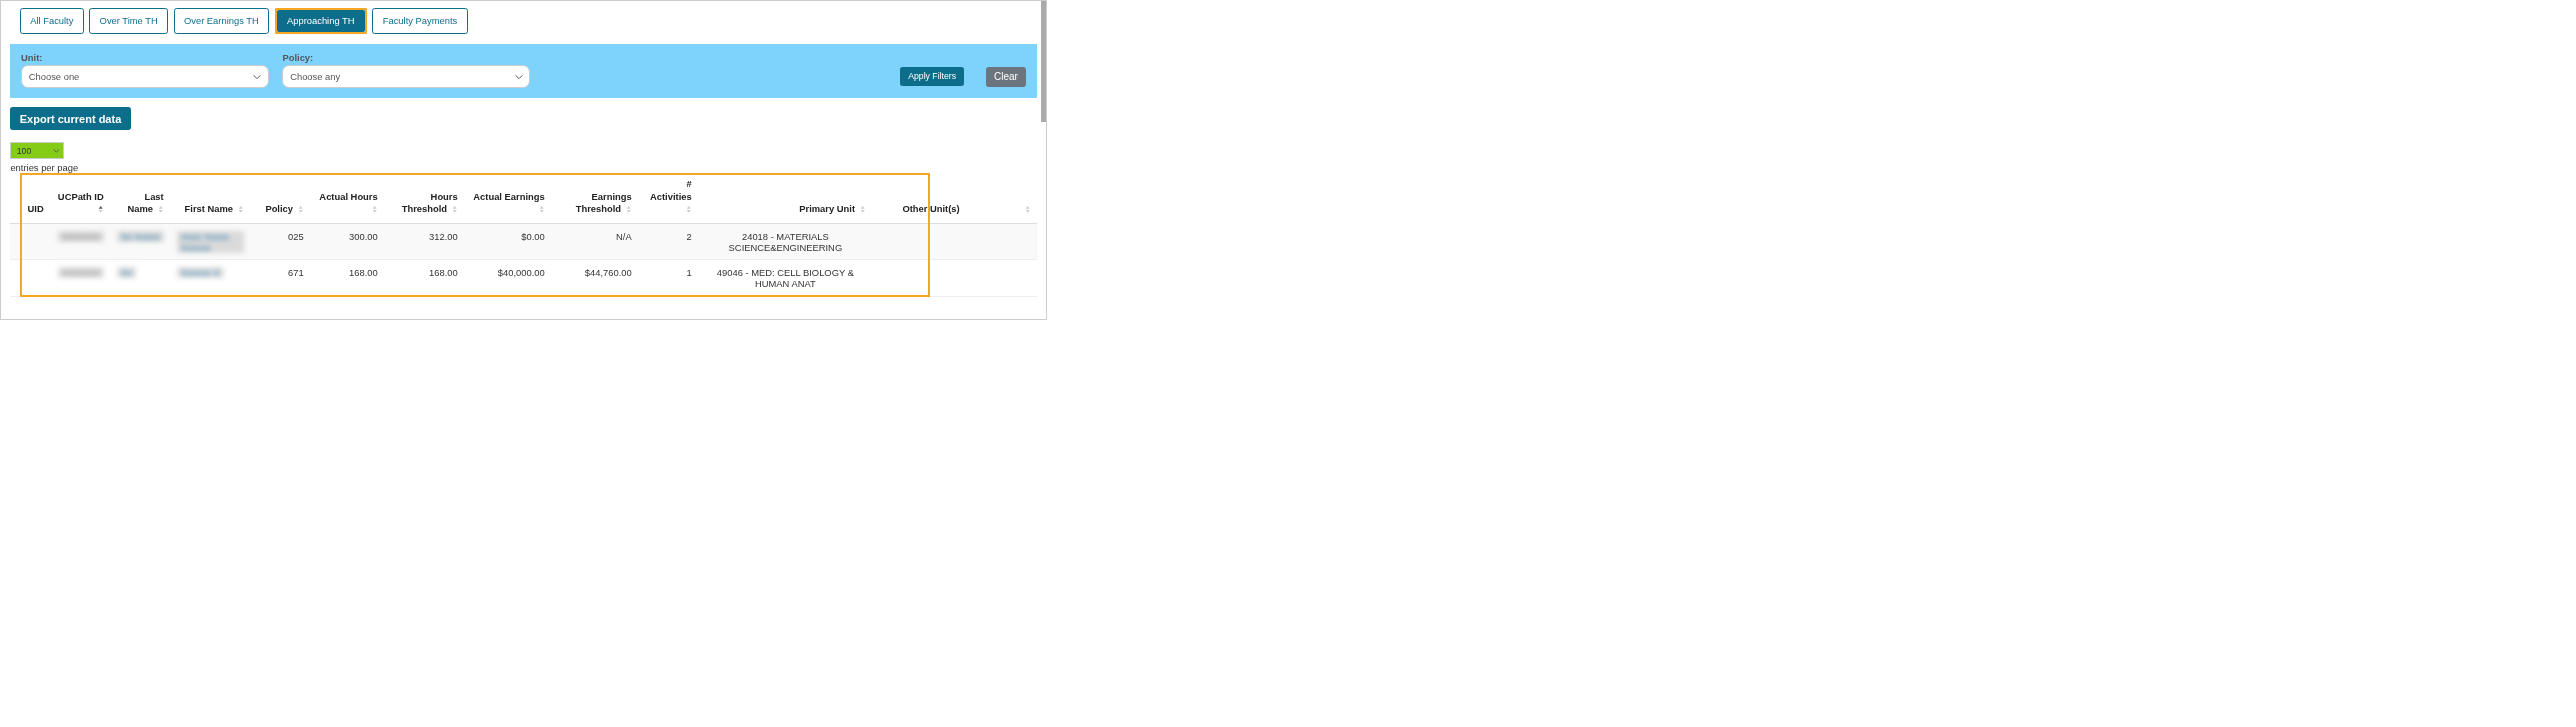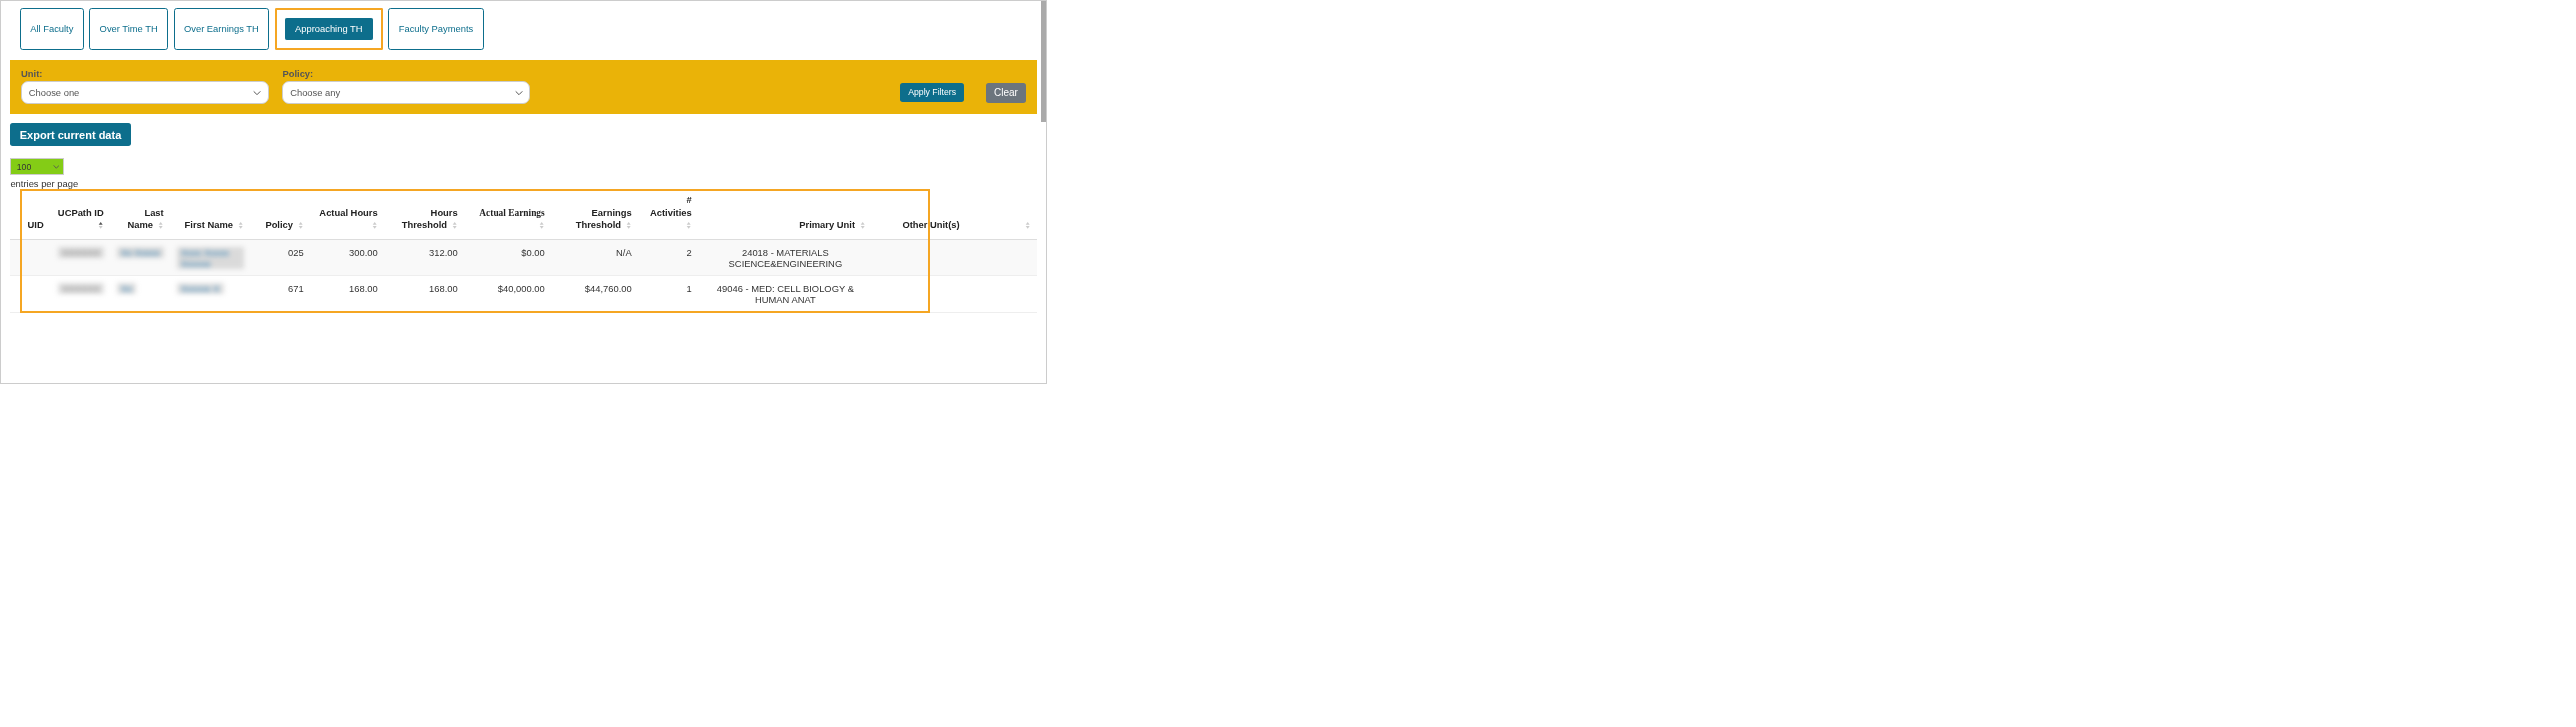--- a/index.html
+++ b/index.html
@@ -9,21 +9,21 @@
     margin: 0;
     padding: 0;
     font-family: -apple-system, BlinkMacSystemFont, "Segoe UI", Arial, sans-serif;
     font-size: 9.4px;
     color: #333;
     background: #fff;
   }
   .page-wrap {
     border: 0.7px solid #ccc;
     width: 1047px;
-    height: 384px;
+    height: 320px;
     position: relative;
     overflow: hidden;
   }
   .scrollbar {
     position: absolute;
     right: 0;
     top: 0;
     width: 5.4px;
     height: 121px;
     background: #aaa;
@@ -48,30 +48,30 @@
     cursor: pointer;
     line-height: 1.2;
   }
   .tab-btn.active {
     background: #0d6e8c;
     color: #fff;
   }
   .tab-highlight {
     border: 2px solid #f5a623;
     border-radius: 1.3px;
-    padding: 8px;
+    padding: 0;
     display: inline-block;
   }
   .tab-highlight .tab-btn {
     border-radius: 1.3px;
     margin: 0;
   }
 
   .filter-bar {
-    background: #eab308;
+    background: #7dd3fc;
     padding: 8px 10.7px 9.4px 10.7px;
     display: flex;
     align-items: flex-end;
     gap: 13.4px;
     margin-bottom: 9.4px;
   }
   .filter-group {
     display: flex;
     flex-direction: column;
     gap: 2.7px;
@@ -231,21 +231,21 @@
     max-width: 174px;
   }
   .chevron svg { display: block; }
   .col-uid { width: 40px; }
   .col-ucpath { width: 60px; }
   .col-last { width: 60px; }
   .col-first { width: 80px; }
   .col-policy { width: 60px; }
   .col-hours { width: 74px; }
   .col-hoursth { width: 80px; }
-  .col-earn { width: 87px; font-family: Liberation Serif, serif; }
+  .col-earn { width: 87px; }
   .col-earnth { width: 87px; }
   .col-acts { width: 60px; }
   .col-primary { width: 174px; }
   .col-other { width: 94px; }
   .col-blank { width: auto; }
 </style>
 </head>
 <body>
 
 <div class="page-wrap">

